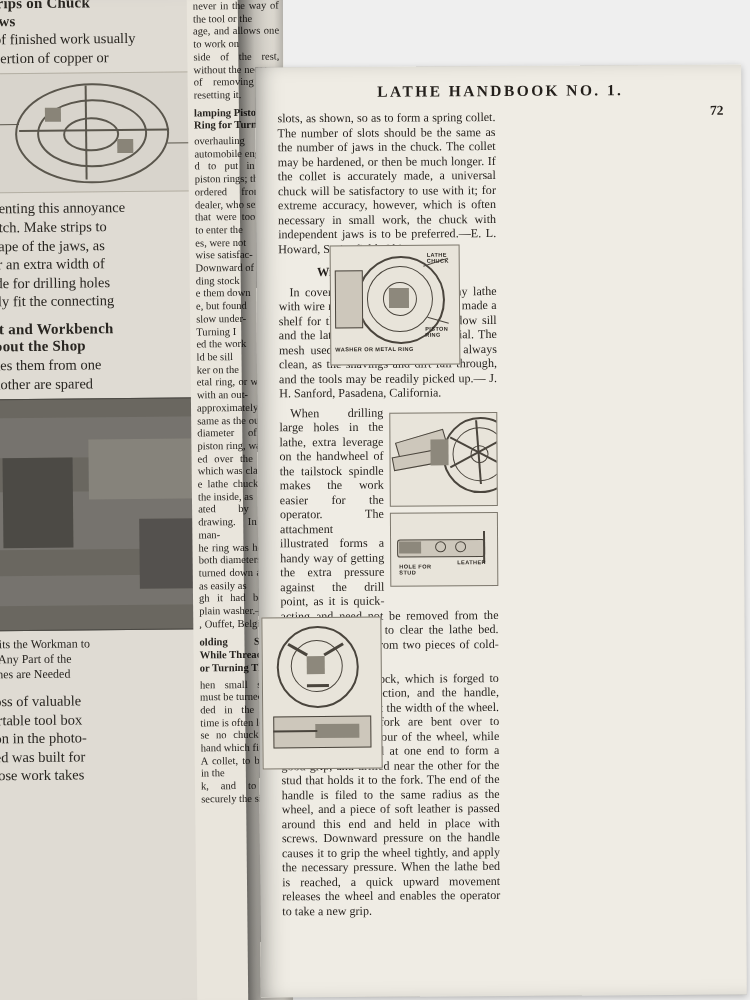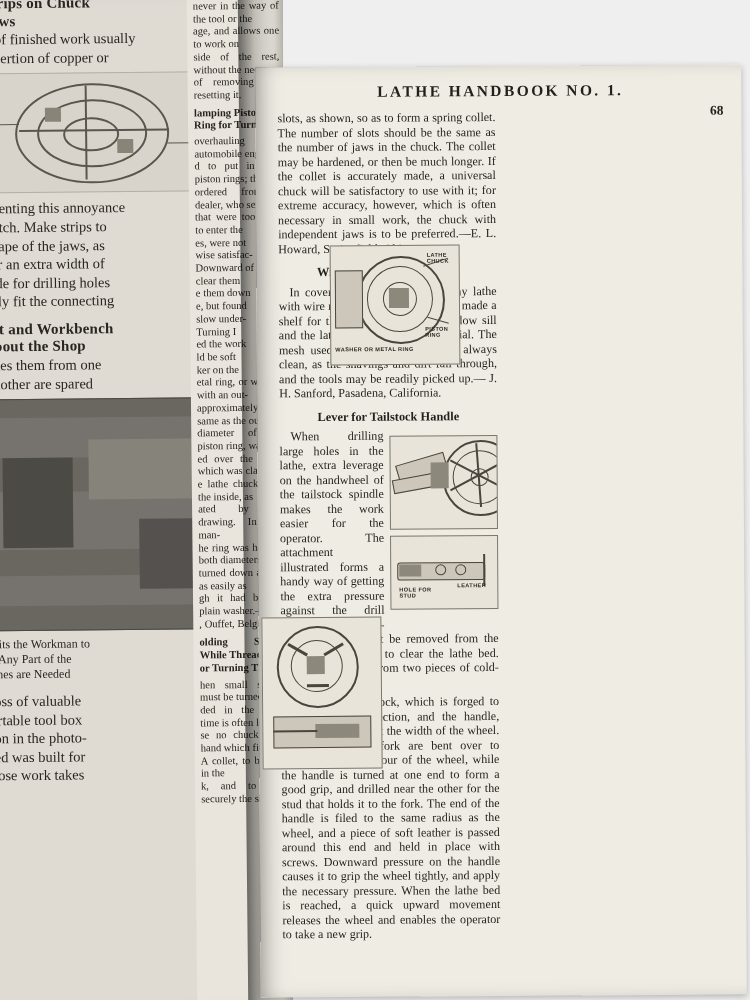--- a/index.html
+++ b/index.html
@@ -167,27 +167,27 @@
       <div style="height:5px"></div>
       <div style="font-weight:bold;text-align:left;">lamping Piston Ring for Turning</div>
       <div style="height:3px"></div>
       <div>overhauling an automobile engine</div>
       <div>d to put in new piston rings; they</div>
       <div>ordered from a dealer, who sent</div>
       <div>that were too wide to enter the</div>
       <div>es, were not</div>
       <div>wise satisfac-</div>
       <div>Downward of</div>
-      <div>clear them</div>
+      <div>ding stock</div>
       <div>e them down</div>
       <div>e, but found</div>
       <div>slow under-</div>
       <div>Turning I</div>
       <div>ed the work</div>
-      <div>ld be soft</div>
+      <div>ld be sill</div>
       <div>ker on the</div>
       <div>etal ring, or washer, with an out-</div>
       <div>approximately the same as the out-</div>
       <div>diameter of the piston ring, was</div>
       <div>ed over the latter, which was clamped</div>
       <div>e lathe chuck from the inside, as</div>
       <div>ated by the drawing.  In this man-</div>
       <div>he ring was held on both diameters</div>
       <div>turned down almost as easily as</div>
       <div>gh it had been a plain washer.—Jos.</div>
@@ -206,33 +206,32 @@
 
   <div style="position:absolute;left:272px;top:90px;width:0;height:0;"></div>
 
   <div class="gutter"></div>
 
   <div class="rightpage">
     <div class="rp-inner">
 
       <div class="runhead">
         <span>LATHE HANDBOOK NO. 1.</span>
-        <span class="folio">68</span>
+        <span class="folio">72</span>
       </div>
 
       <div class="cols">
 
         <div class="col">
 
           <p class="noind">slots, as shown, so as to form a spring collet.  The number of slots should be the same as the number of jaws in the chuck.  The collet may be hardened, or then be much longer.  If the collet is accurately made, a universal chuck will be satisfactory to use with it; for extreme accuracy, however, which is often necessary in small work, the chuck with independent jaws is to be preferred.—E. L. Howard, Springfield, Ohio.</p>
 
           <div class="subhead">Wire Mesh Used as a Shelf</div>
           <p>In covering a window back of my lathe with wire mesh as a protection I also made a shelf for the tools between the window sill and the lathe bed of the same material.  The mesh used was ¼-in.  The shelf is always clean, as the shavings and dirt fall through, and the tools may be readily picked up.— J. H. Sanford, Pasadena, California.</p>
 
-          <div class="subhead">Lever for Tailstock Handle</div>
 
           <div class="wrapfig">
             <div class="fig fig-wheel">
               <div class="ring" style="left:52px;top:4px;width:72px;height:72px;"></div>
               <div class="ring thin" style="left:62px;top:14px;width:52px;height:52px;"></div>
               <div class="ring thin" style="left:80px;top:32px;width:16px;height:16px;"></div>
               <div class="bar" style="left:56px;top:38px;width:64px;height:2px;transform:rotate(28deg);"></div>
               <div class="bar" style="left:56px;top:38px;width:64px;height:2px;transform:rotate(-28deg);"></div>
               <div class="bar" style="left:56px;top:38px;width:64px;height:2px;transform:rotate(86deg);"></div>
               <div class="shade" style="left:6px;top:22px;width:48px;height:16px;transform:rotate(-16deg);border:1px solid #4a453d;"></div>

